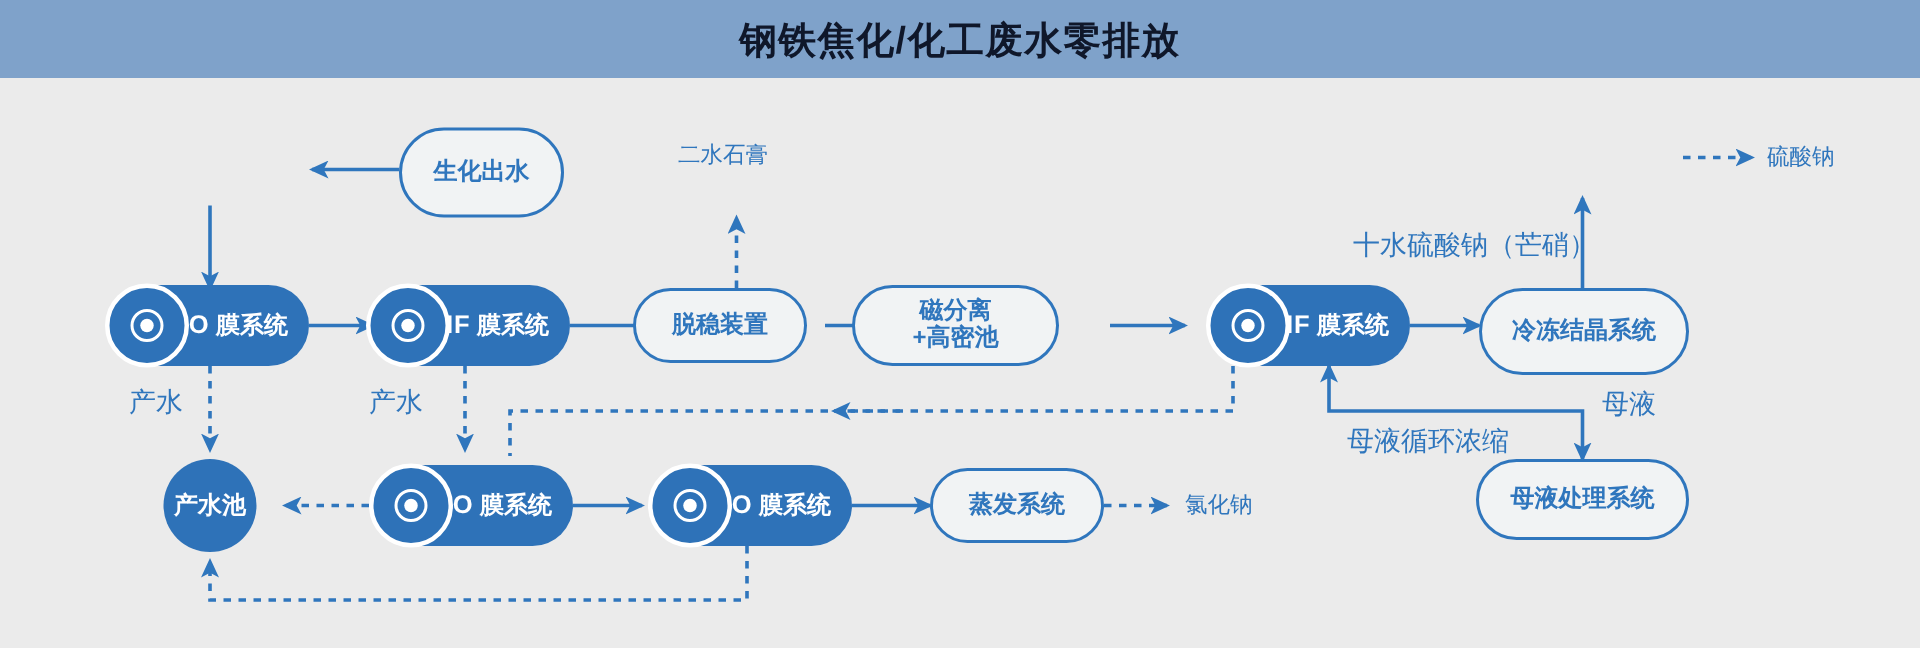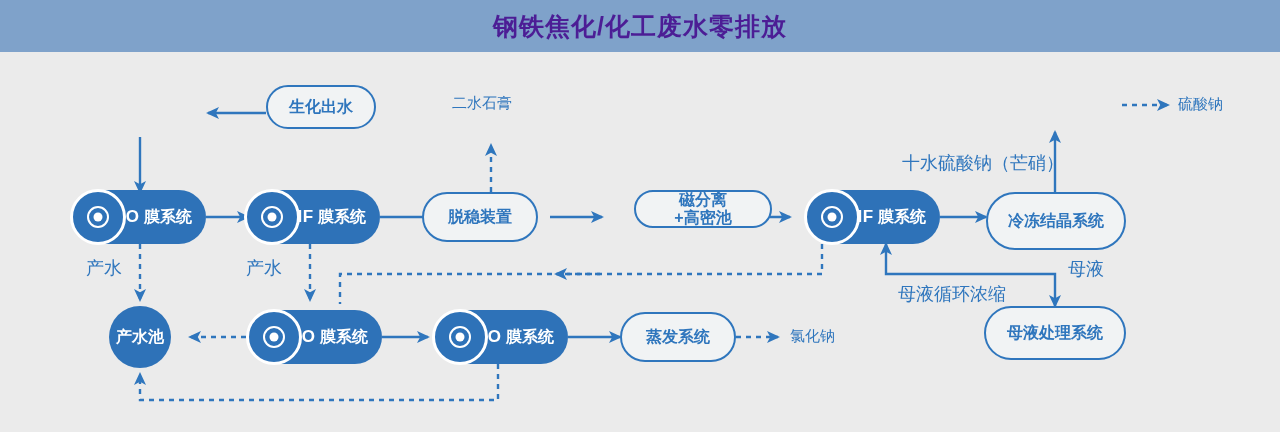--- a/index.html
+++ b/index.html
@@ -10,21 +10,21 @@
     overflow:hidden;
   }
   #root{position:relative;width:1280px;height:432px;}
 
   .header{
     position:absolute;left:0;top:0;width:1280px;height:52px;
     background:#7fa2ca;
     display:flex;align-items:center;justify-content:center;
   }
   .header .title{
-    color:#4c1d95;font-size:25px;font-weight:bold;letter-spacing:1px;
+    color:#0f172a;font-size:25px;font-weight:bold;letter-spacing:1px;
     font-family:"Liberation Sans","DejaVu Sans",sans-serif;
   }
 
   .canvas{position:absolute;left:0;top:52px;width:1280px;height:380px;}
   .svg-layer{position:absolute;left:0;top:0;width:1280px;height:380px;}
 
   
   .node{position:absolute;box-sizing:border-box;display:flex;align-items:center;justify-content:center;}
 
   .pill-open{
@@ -132,21 +132,21 @@
         <path d="M568,285 L620,285" marker-end="url(#ah)"></path>
 
         <path d="M736,285 L778,285" stroke-dasharray="5 5" marker-end="url(#ah)"></path>
 
         <path d="M498,312 L498,348 L140,348 L140,322" stroke-dasharray="5 5" marker-end="url(#ah)"></path>
 
       </g>
     </svg>
 
 
-    <div class="node pill-open" style="left:266px;top:33px;width:110px;height:44px;">
+    <div class="node pill-open" style="left:266px;top:33px;width:110px;height:60px;">
       <span>生化出水</span>
     </div>
 
     <div class="node pill-filled" style="left:72px;top:138px;width:134px;height:54px;">
       <span class="disc">
         <span class="r1"></span>
         <span class="r2"></span>
       </span>
       <span class="lbl">
         <span class="l1">CDRO</span>
@@ -162,21 +162,21 @@
       <span class="lbl">
         <span class="l1">CDNF</span>
         <span class="l2">膜系统</span>
       </span>
     </div>
 
     <div class="node pill-open" style="left:422px;top:140px;width:116px;height:50px;">
       <span>脱稳装置</span>
     </div>
 
-    <div class="node pill-open" style="left:634px;top:138px;width:138px;height:38px;">
+    <div class="node pill-open" style="left:568px;top:138px;width:138px;height:54px;">
       <span>
         <span style="display:block">磁分离</span>
         <span style="display:block">+高密池</span>
       </span>
     </div>
 
     <div class="node pill-filled" style="left:806px;top:138px;width:134px;height:54px;">
       <span class="disc">
         <span class="r1"></span>
         <span class="r2"></span>

